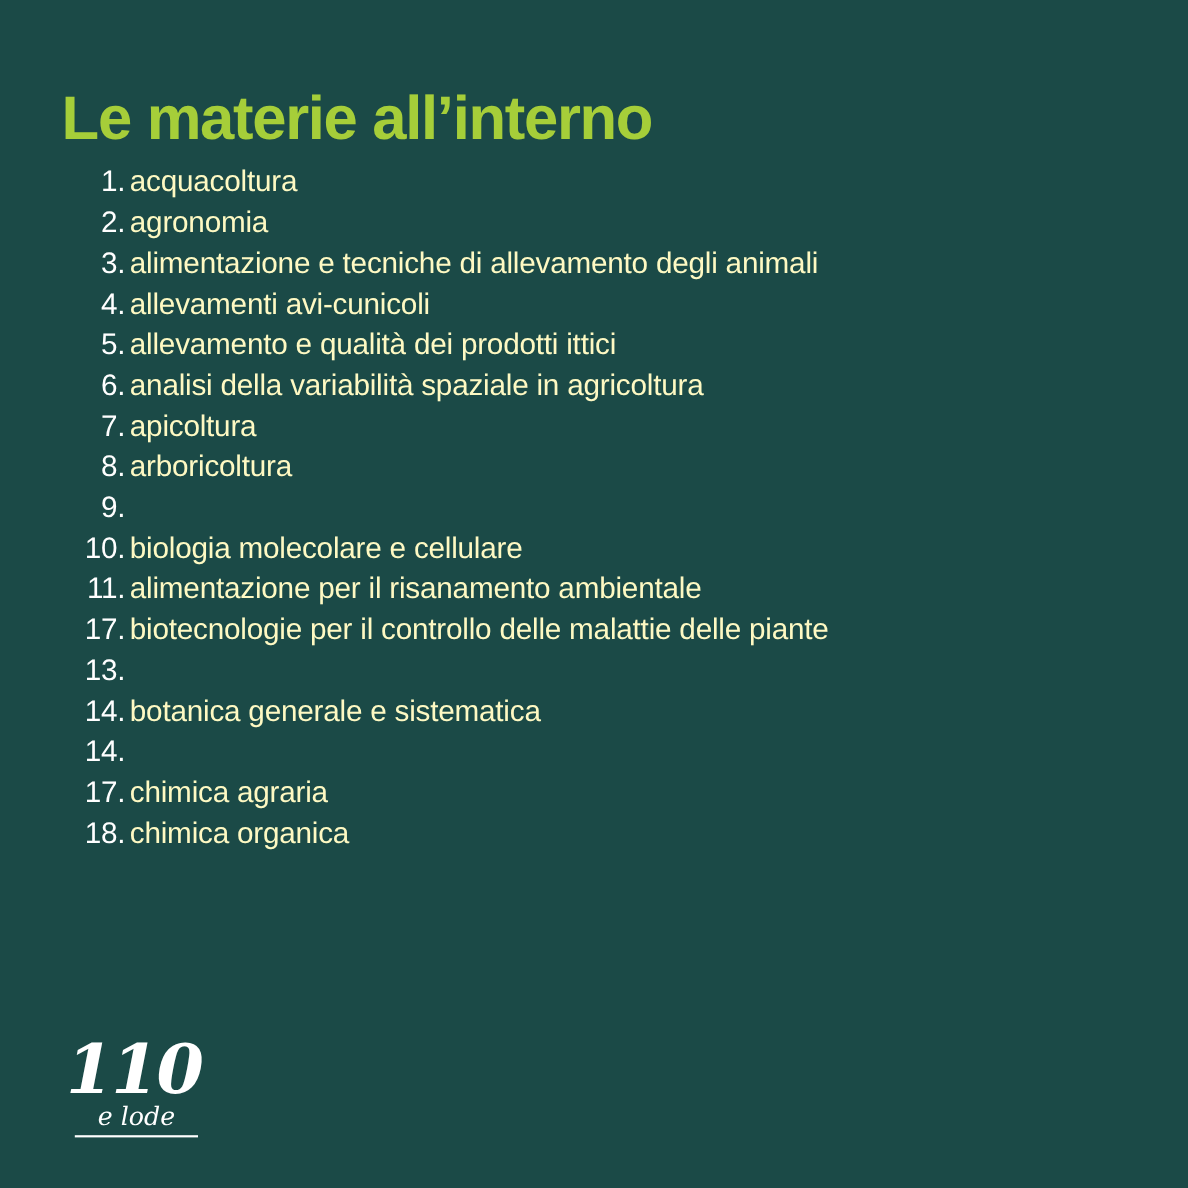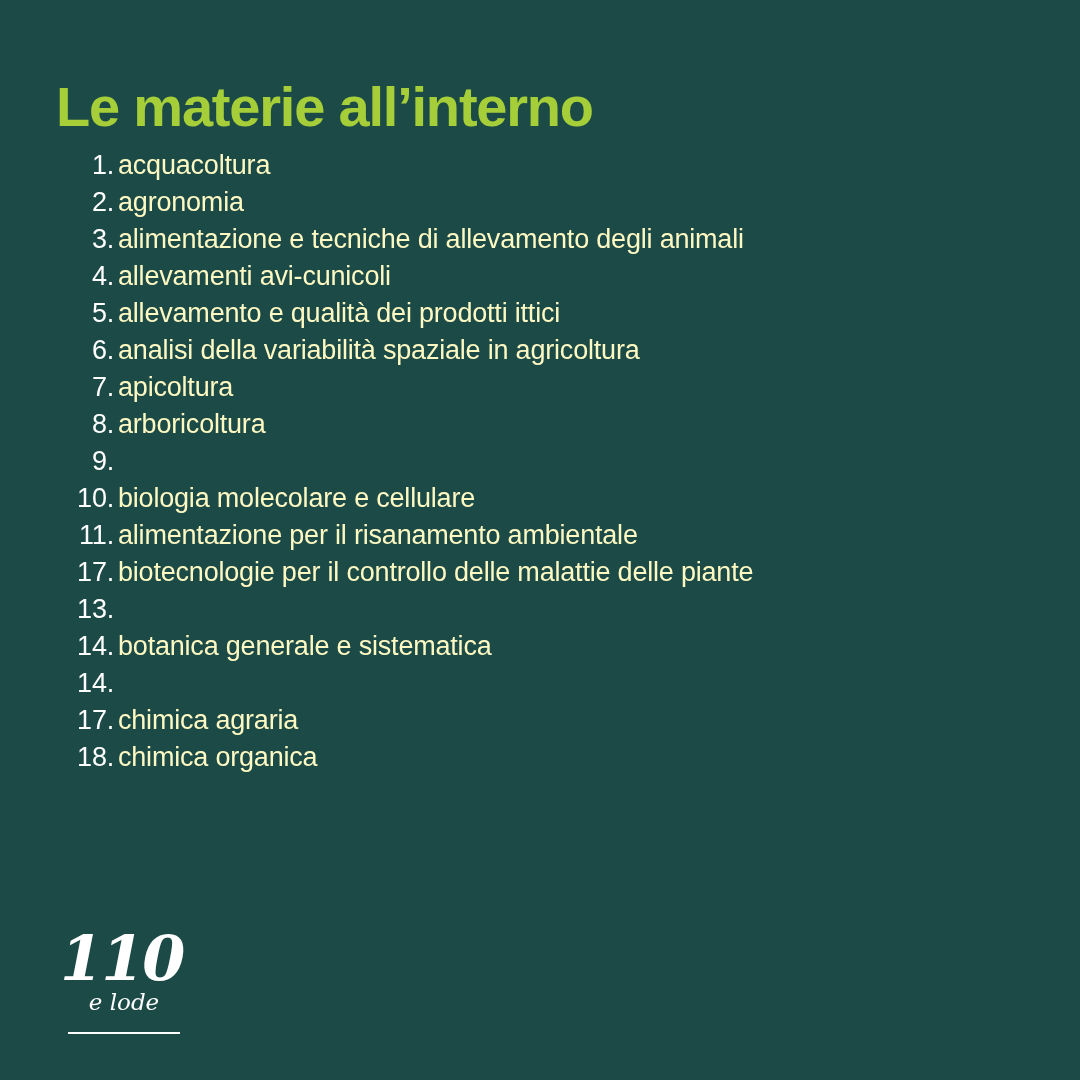--- a/index.html
+++ b/index.html
@@ -70,21 +70,21 @@
   }
   .logo-sub {
     font-family: "DejaVu Serif", serif;
     font-style: italic;
     font-size: 23px;
     line-height: 28px;
     text-align: center;
     width: 112px;
     margin-left: 8px;
     border-bottom: 2px solid #ffffff;
-    padding-bottom: 16px;
+    padding-bottom: 2px;
   }
 </style>
 </head>
 <body>
 
 <div class="card">
 
   <h1 class="title">Le materie all’interno</h1>
 
   <ul class="subject-list">

